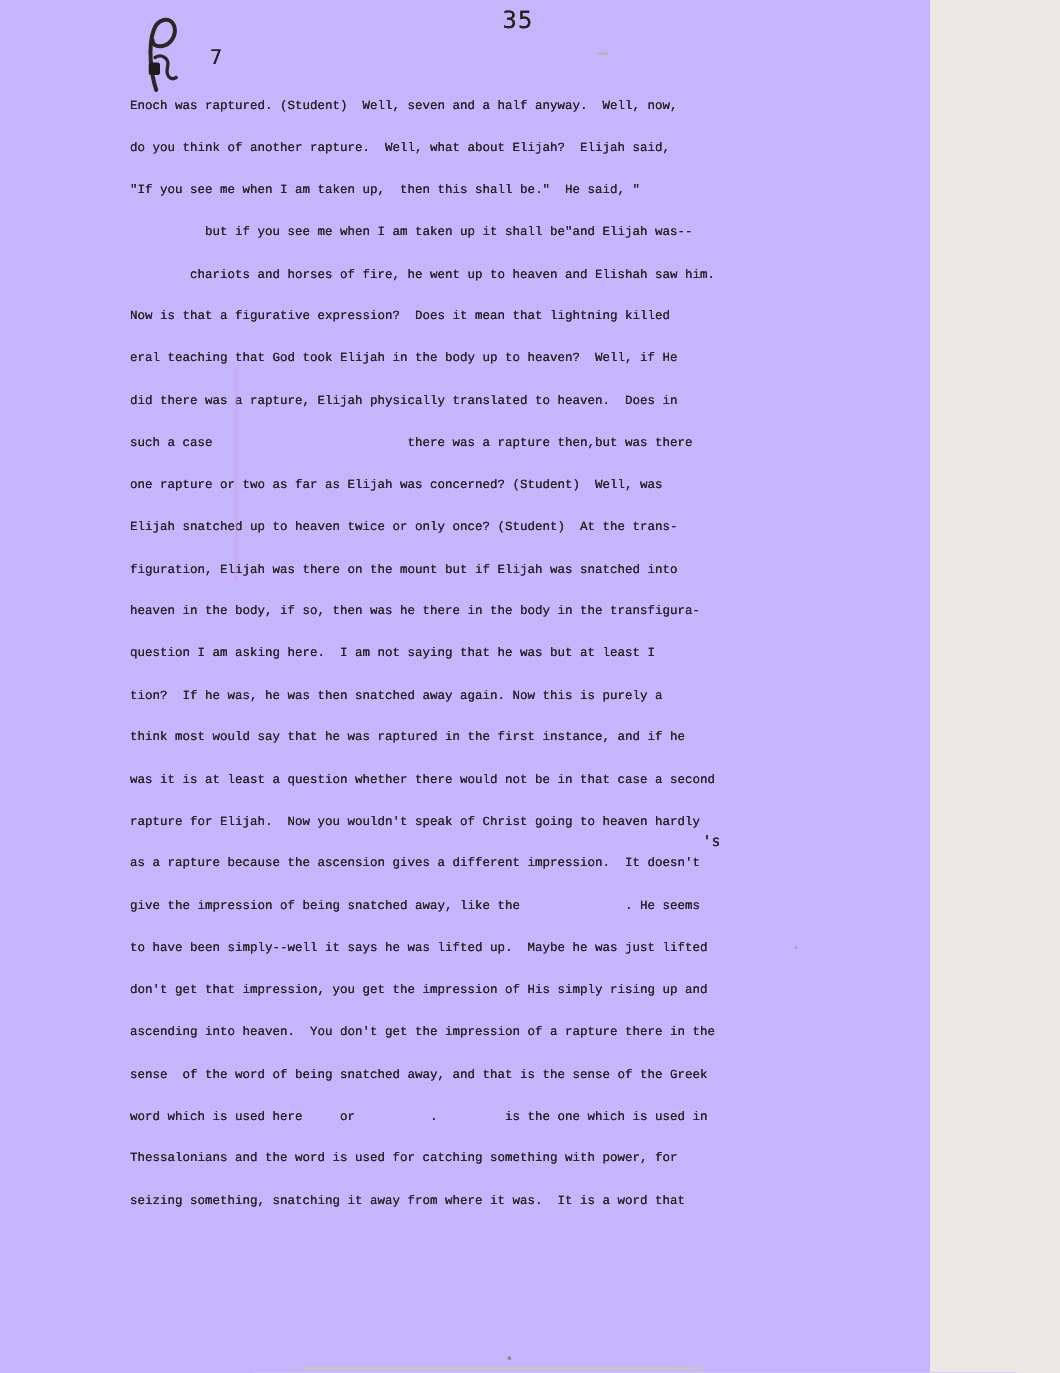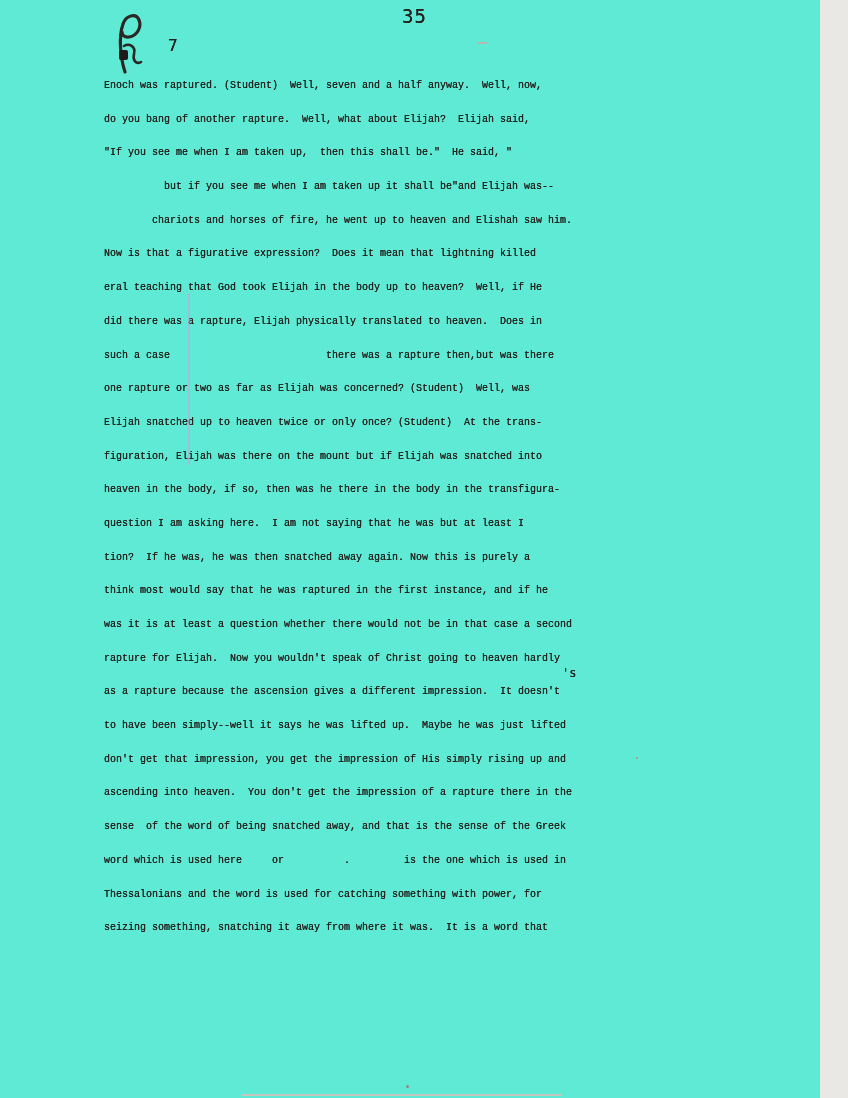--- a/index.html
+++ b/index.html
@@ -1,22 +1,22 @@
 <!DOCTYPE html>
 <html><head>
 <meta charset="utf-8">
 <style>
   html, body { margin: 0; padding: 0; }
   body { background: #e9e8e5; font-family: "DejaVu Sans Mono", "Liberation Mono", monospace; }
 
   .page {
     position: relative;
-    width: 820px;
+    width: 744px;
     height: 1098px;
-    background: #5eead4;
+    background: #c4b5fd;
     overflow: hidden;
     color: #242220;
   }
 
   
   .typed { 
     font-family: "DejaVu Sans Mono", "Liberation Mono", monospace;
     color: #26231f;
     text-shadow: 0 0 0.5px #26231f;
   }
@@ -103,38 +103,39 @@
   <svg class="hand-mark" viewBox="0 0 50 64" aria-hidden="true">
     <path d="M 15 60 C 11 48 8 26 13 12 C 16 3 26 1 29 8 C 32 15 27 24 19 25 C 14 25.5 12 23 12 20" fill="none" stroke="#2a2724" stroke-width="3.2" stroke-linecap="round"></path>
     <path d="M 14 34 C 19 31 26 34 24 42 C 22.5 48 26 53 31 50" fill="none" stroke="#2a2724" stroke-width="2.6" stroke-linecap="round"></path>
     <rect x="9" y="38" width="9" height="10" rx="2" fill="#1e1c1a"></rect>
   </svg>
 
   <div class="margin-note typed">7</div>
 
   <div class="body-text typed">
     <div class="tline">Enoch was raptured. (Student)  Well, seven and a half anyway.  Well, now,</div>
-    <div class="tline">do you bang of another rapture.  Well, what about Elijah?  Elijah said,</div>
+    <div class="tline">do you think of another rapture.  Well, what about Elijah?  Elijah said,</div>
     <div class="tline">"If you see me when I am taken up,  then this shall be."  He said, "</div>
     <div class="tline">          but if you see me when I am taken up it shall be"and Elijah was--</div>
     <div class="tline">        chariots and horses of fire, he went up to heaven and Elishah saw him.</div>
     <div class="tline">Now is that a figurative expression?  Does it mean that lightning killed</div>
     <div class="tline">eral teaching that God took Elijah in the body up to heaven?  Well, if He</div>
     <div class="tline">did there was a rapture, Elijah physically translated to heaven.  Does in</div>
     <div class="tline">such a case                          there was a rapture then,but was there</div>
     <div class="tline">one rapture or two as far as Elijah was concerned? (Student)  Well, was</div>
     <div class="tline">Elijah snatched up to heaven twice or only once? (Student)  At the trans-</div>
     <div class="tline">figuration, Elijah was there on the mount but if Elijah was snatched into</div>
     <div class="tline">heaven in the body, if so, then was he there in the body in the transfigura-</div>
     <div class="tline">question I am asking here.  I am not saying that he was but at least I</div>
     <div class="tline">tion?  If he was, he was then snatched away again. Now this is purely a</div>
     <div class="tline">think most would say that he was raptured in the first instance, and if he</div>
     <div class="tline">was it is at least a question whether there would not be in that case a second</div>
     <div class="tline">rapture for Elijah.  Now you wouldn't speak of Christ going to heaven hardly</div>
     <div class="tline">as a rapture because the ascension gives a different impression.  It doesn't</div>
+    <div class="tline">give the impression of being snatched away, like the              . He seems</div>
     <div class="tline">to have been simply--well it says he was lifted up.  Maybe he was just lifted</div>
     <div class="tline">don't get that impression, you get the impression of His simply rising up and</div>
     <div class="tline">ascending into heaven.  You don't get the impression of a rapture there in the</div>
     <div class="tline">sense  of the word of being snatched away, and that is the sense of the Greek</div>
     <div class="tline">word which is used here     or          .         is the one which is used in</div>
     <div class="tline">Thessalonians and the word is used for catching something with power, for</div>
     <div class="tline">seizing something, snatching it away from where it was.  It is a word that</div>
   </div>
 
   <div class="sup-insert typed">'s</div>

